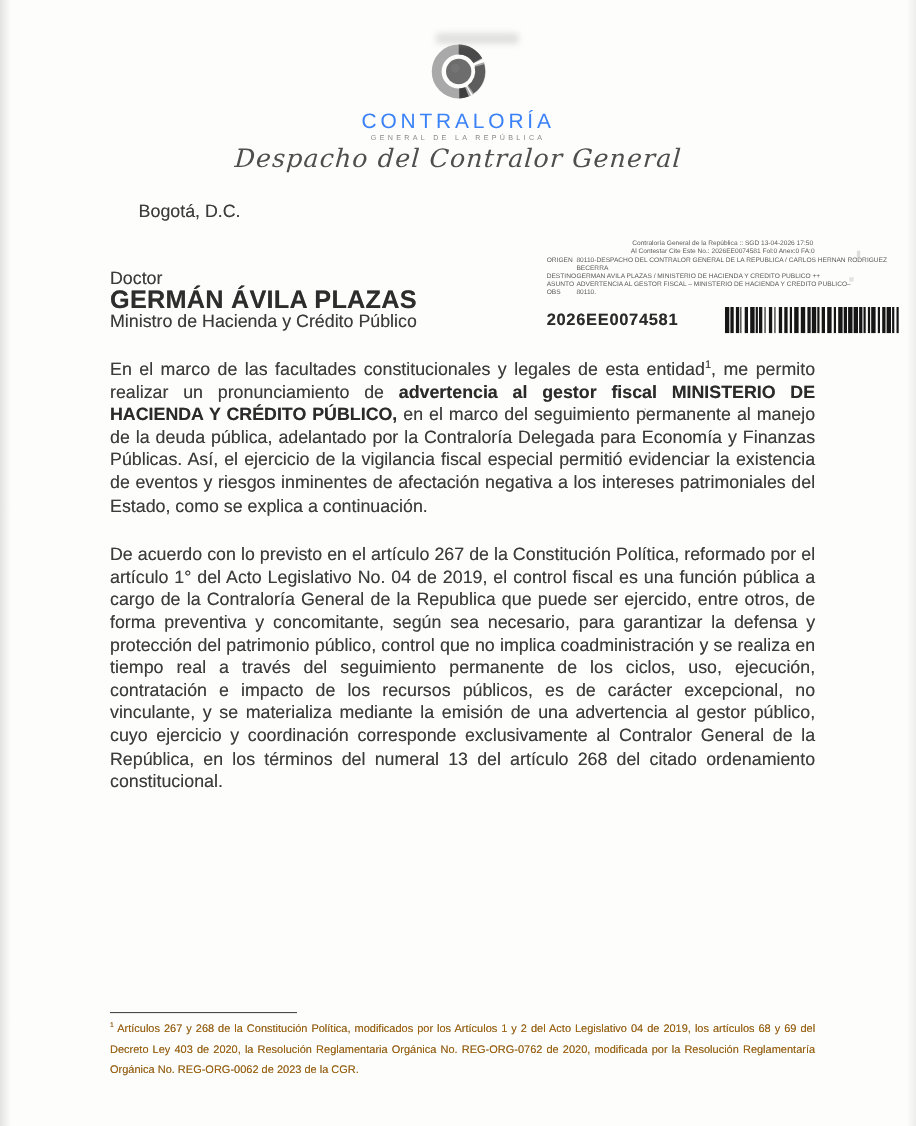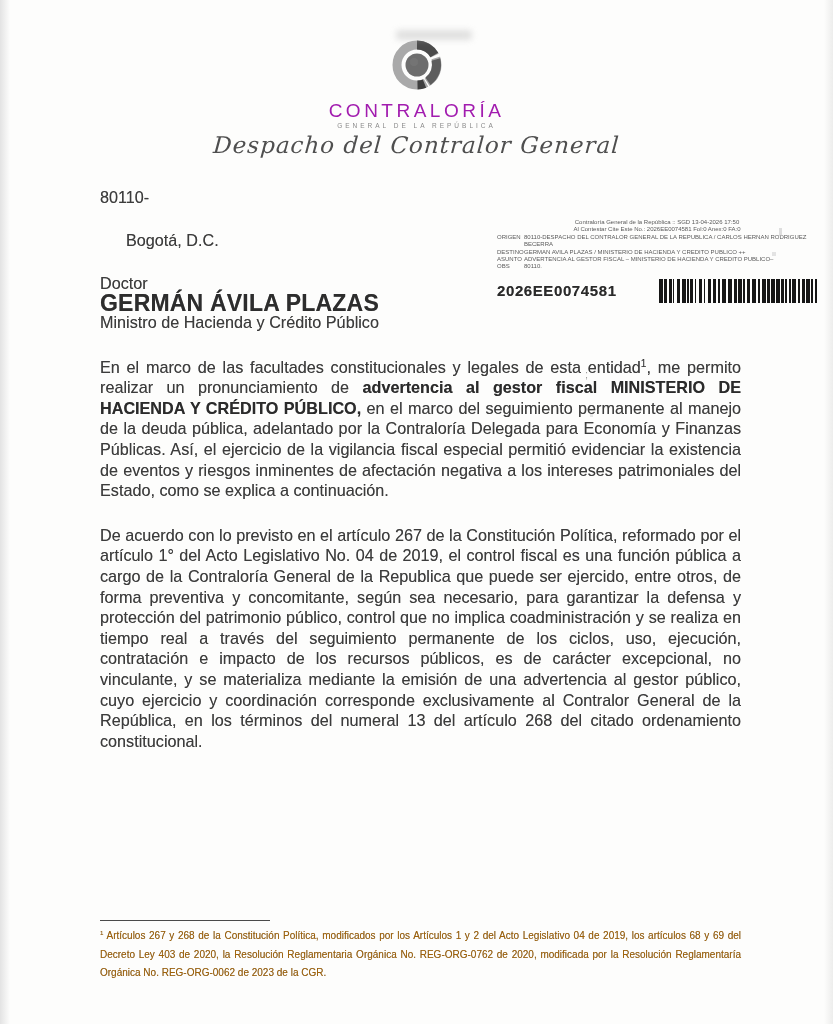--- a/index.html
+++ b/index.html
@@ -17,42 +17,42 @@
     background:linear-gradient(90deg,#e3e3e3,rgba(255,255,255,0));}
   .edge-right{position:absolute;right:0;top:0;width:9px;height:100%;
     background:linear-gradient(270deg,#ededec,rgba(255,255,255,0));}
 
   
   .letterhead{position:absolute;top:0;left:0;width:100%;text-align:center;}
   .logo-ghost{position:absolute;left:396px;top:30px;width:76px;height:10px;
     background:#bdbdbd;filter:blur(3px);opacity:.45;border-radius:4px;}
   .logo-svg{display:block;margin:38px auto 0 auto;}
   .org-name{
-    font-size:19px;letter-spacing:3.5px;color:#a21caf;font-weight:400;
+    font-size:19px;letter-spacing:3.5px;color:#3b82f6;font-weight:400;
     margin-top:9px;line-height:1;
   }
   .org-sub{
     font-size:6.5px;letter-spacing:3px;color:#8a8a8a;margin-top:3px;line-height:1;
   }
   .office-script{
     font-family:"DejaVu Serif","Liberation Serif",serif;
     font-style:italic;font-size:23px;color:#4f4f4f;
     margin-top:3px;line-height:1.1;letter-spacing:1px;
     transform:skewX(-4deg);
   }
 
   
   .content{
     position:absolute;left:100px;top:160px;width:641px;
     font-size:16.2px;line-height:20.6px;color:#3c3c3c;
     text-shadow:0 0 .35px rgba(60,60,60,.55);
   }
   .ref-code{margin-top:27px;}
   .city{margin-top:22px;margin-left:26px;}
-  .recipient{margin-top:24px;line-height:19.5px;}
+  .recipient{margin-top:41px;line-height:19.5px;}
   .recipient-name{font-weight:bold;color:#2d2d2d;font-size:23px;letter-spacing:.2px;}
   .recipient-email{text-decoration:underline;text-underline-offset:2px;}
   .subject{margin-top:29px;text-align:justify;}
   .subject b{color:#2d2d2d;}
   .greeting{margin-top:24px;}
   .para{margin-top:24px;text-align:justify;}
   .para b{color:#2b2b2b;}
   sup.fnref{font-size:62%;vertical-align:super;line-height:0;}
   .section-heading{
     margin-top:24px;padding-left:39px;font-weight:bold;color:#2d2d2d;
@@ -180,21 +180,20 @@
           <span style="width: 1.35px; margin-right: 2.5px;"></span>
           <span style="width: 2.7px; margin-right: 1.25px;"></span>
           <span style="width: 4.05px; margin-right: 1.25px;"></span>
           <span style="width: 1.35px; margin-right: 2.5px;"></span>
           <span style="width: 4.05px; margin-right: 2.5px;"></span>
         </span>
     </div>
   </div>
 
   <div class="content">
-    <div class="ref-code">80110-</div>
     <div class="city">Bogotá, D.C.</div>
 
     <div class="recipient">
       <div>Doctor</div>
       <div class="recipient-name">GERMÁN ÁVILA PLAZAS</div>
       <div>Ministro de Hacienda y Crédito Público</div>
     </div>
 
 
 

